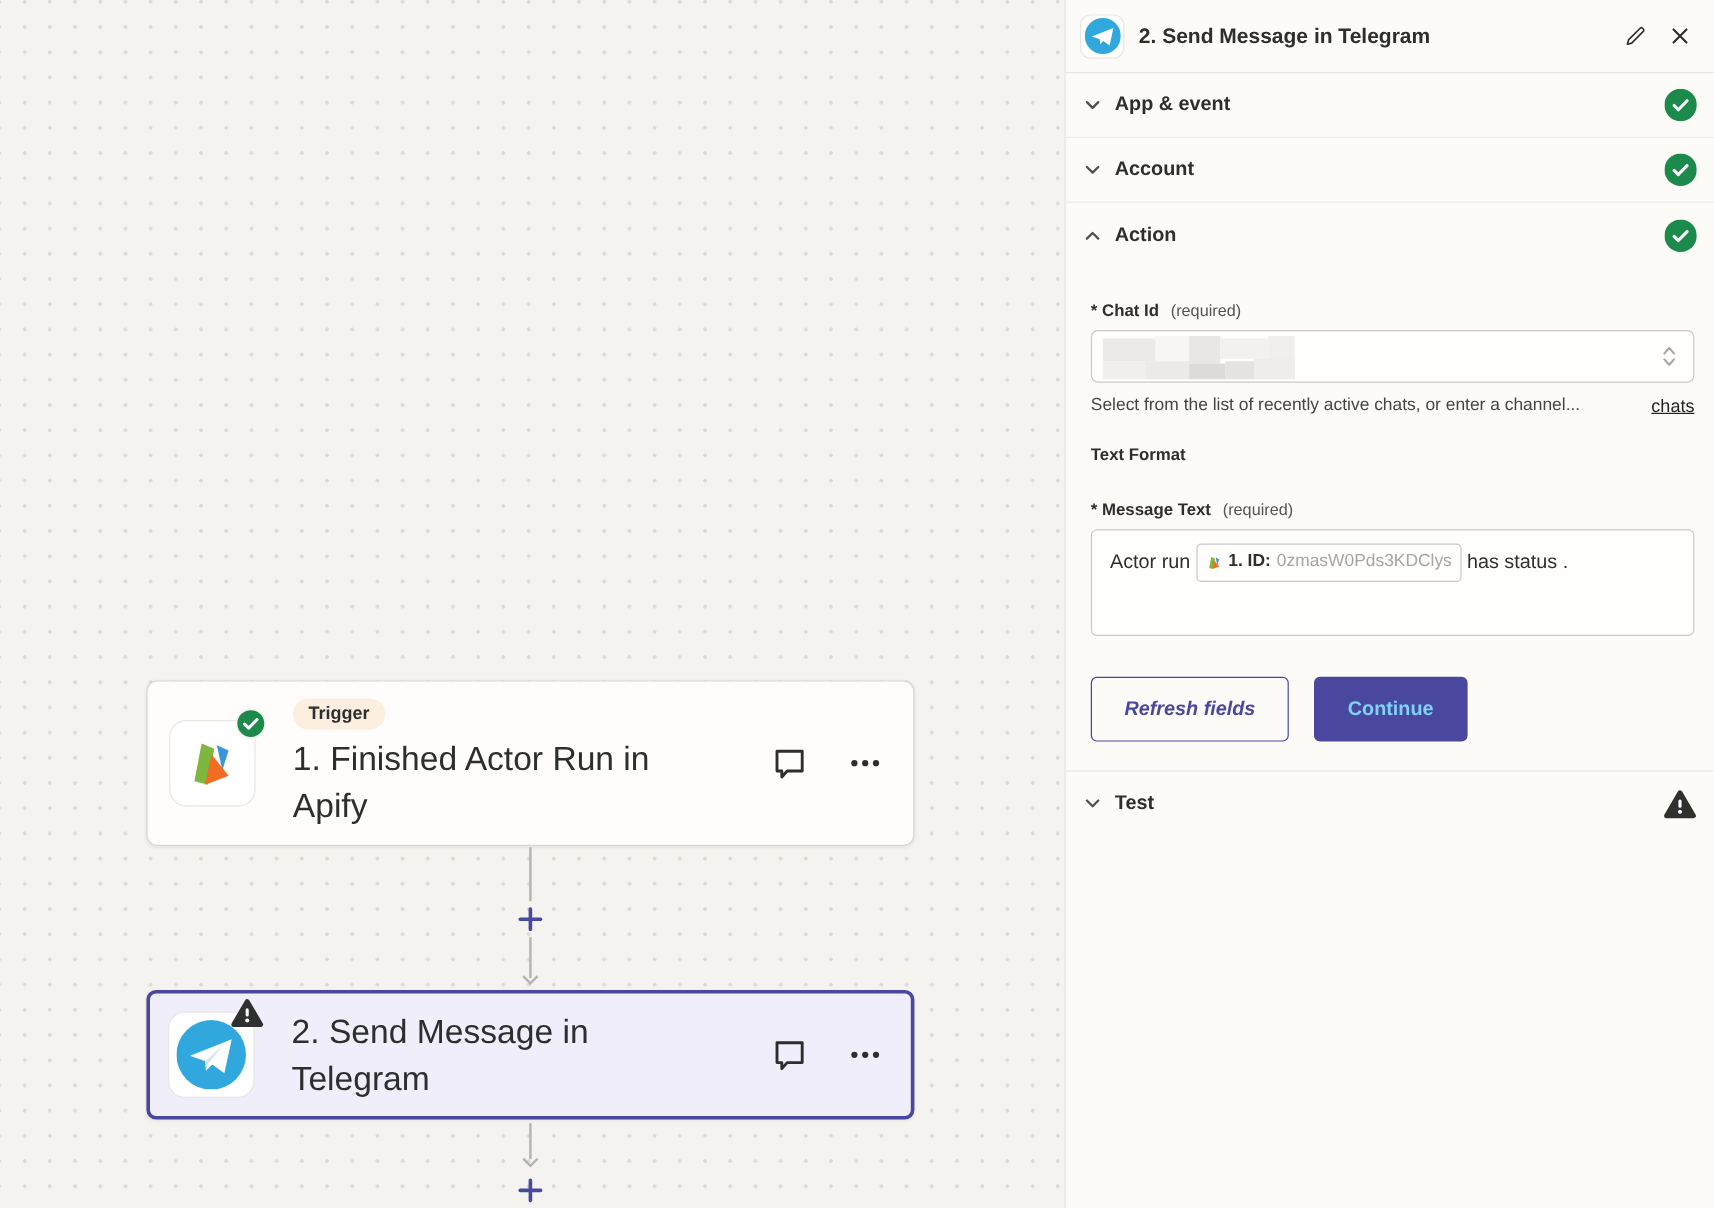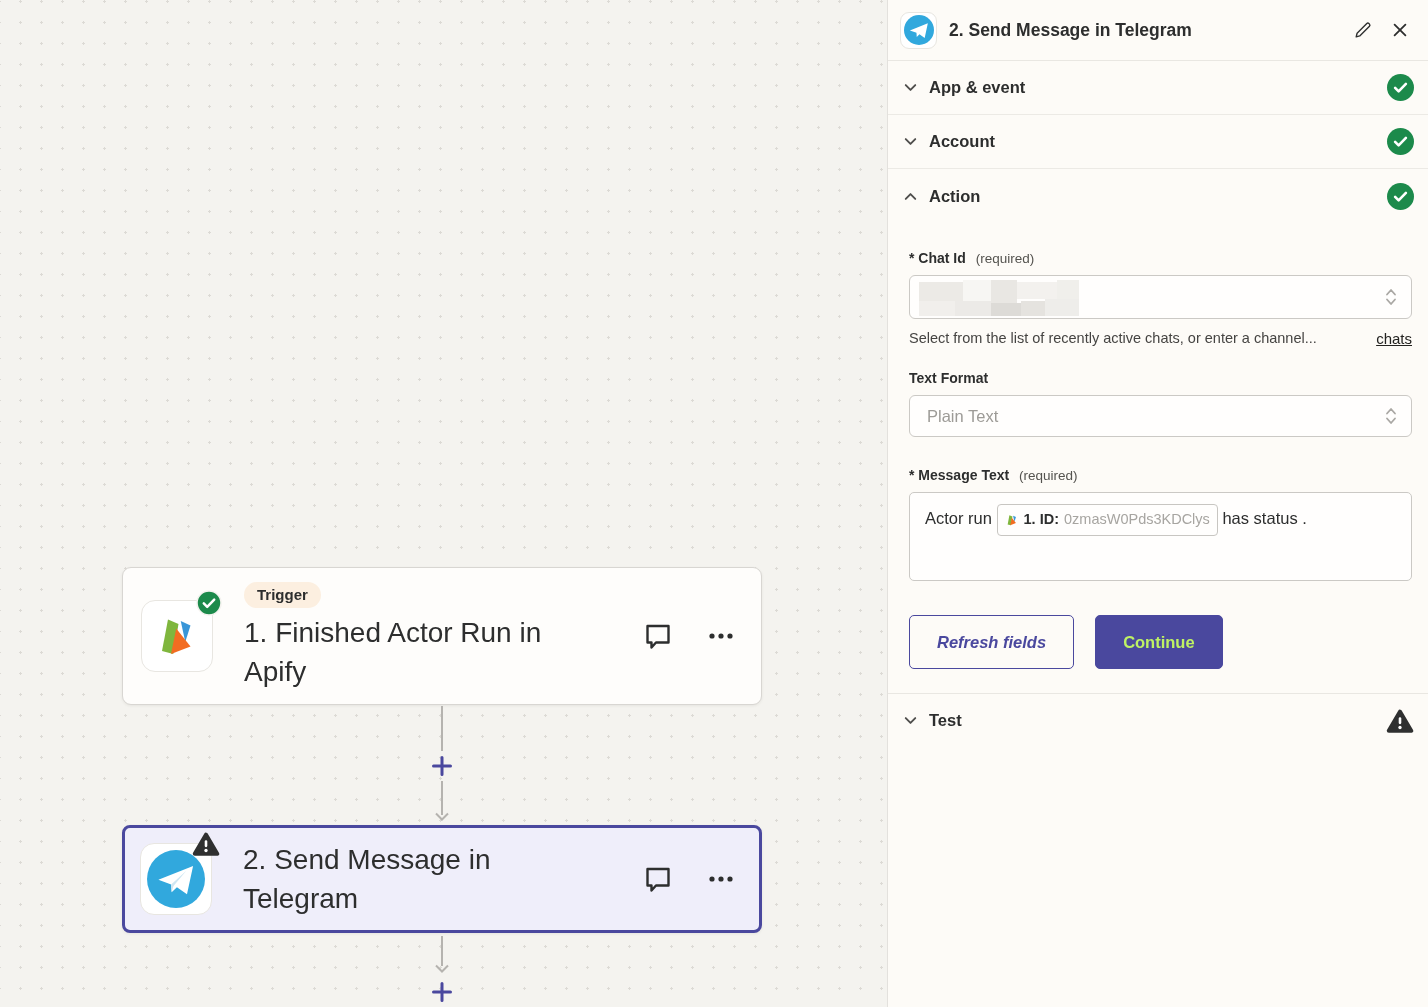--- a/index.html
+++ b/index.html
@@ -77,21 +77,21 @@
   .pill { display:inline-flex; align-items:center; gap:5px; vertical-align:middle;
           background:#fffefd; border:1px solid #c8c6c2; border-radius:4px;
           padding:1px 7px 2px; font-size:14.5px; white-space:nowrap; cursor:pointer;text-align:center; }
   .pill b { font-weight:700; color:#2d2e2e; }
   .pill .pill-val { color:#a7a5a1; }
 
   .btn-row { margin-top:34px; display:flex; gap:21px; }
   .btn { height:54px; border-radius:5px; font-size:16.5px; font-weight:700;
          font-family:"Liberation Sans",sans-serif; cursor:pointer; padding:0 27px; }
   .btn.outline { background:transparent; border:1px solid #4a489e; color:#4a489e;font-style:italic; }
-  .btn.solid { background:#4a489e; border:1px solid #4a489e; color:#bef264;text-align:right; }
+  .btn.solid { background:#4a489e; border:1px solid #4a489e; color:#7dd3fc;text-align:right; }
 </style>
 </head>
 <body>
 
 <div class="canvas">
 
   <div class="card trigger">
     <div class="app-icon-wrap">
       <svg width="48" height="48" viewBox="0 0 64 64">
         <polygon points="12,52 20,10 34,16 27,56" fill="#7fb63d"></polygon>
@@ -262,27 +262,20 @@
       </svg>
     </div>
     <div class="helper-row">
       <div class="helper-text">Select from the list of recently active chats, or enter a channel...</div>
       <span class="more-link">chats</span>
     </div>
 
     <div class="tf-block">
       <div class="field-label">
         <b>Text Format</b>
-      </div>
-      <div class="select-box" style="height:42px">
-        <span class="select-value">Plain Text</span>
-        <svg class="caret" width="14" height="24" viewBox="0 0 14 24">
-          <path d="M3 9.5 L7 5 L11 9.5" stroke="#aaa8a4" stroke-width="1.8" fill="none" stroke-linecap="round" stroke-linejoin="round"></path>
-          <path d="M3 14.5 L7 19 L11 14.5" stroke="#aaa8a4" stroke-width="1.8" fill="none" stroke-linecap="round" stroke-linejoin="round"></path>
-        </svg>
       </div>
     </div>
 
     <div class="msg-block">
       <div class="field-label">
         <b>*</b>
         <b>Message Text</b>
         <span class="req">(required)</span>
       </div>
       <div class="msg-box">

